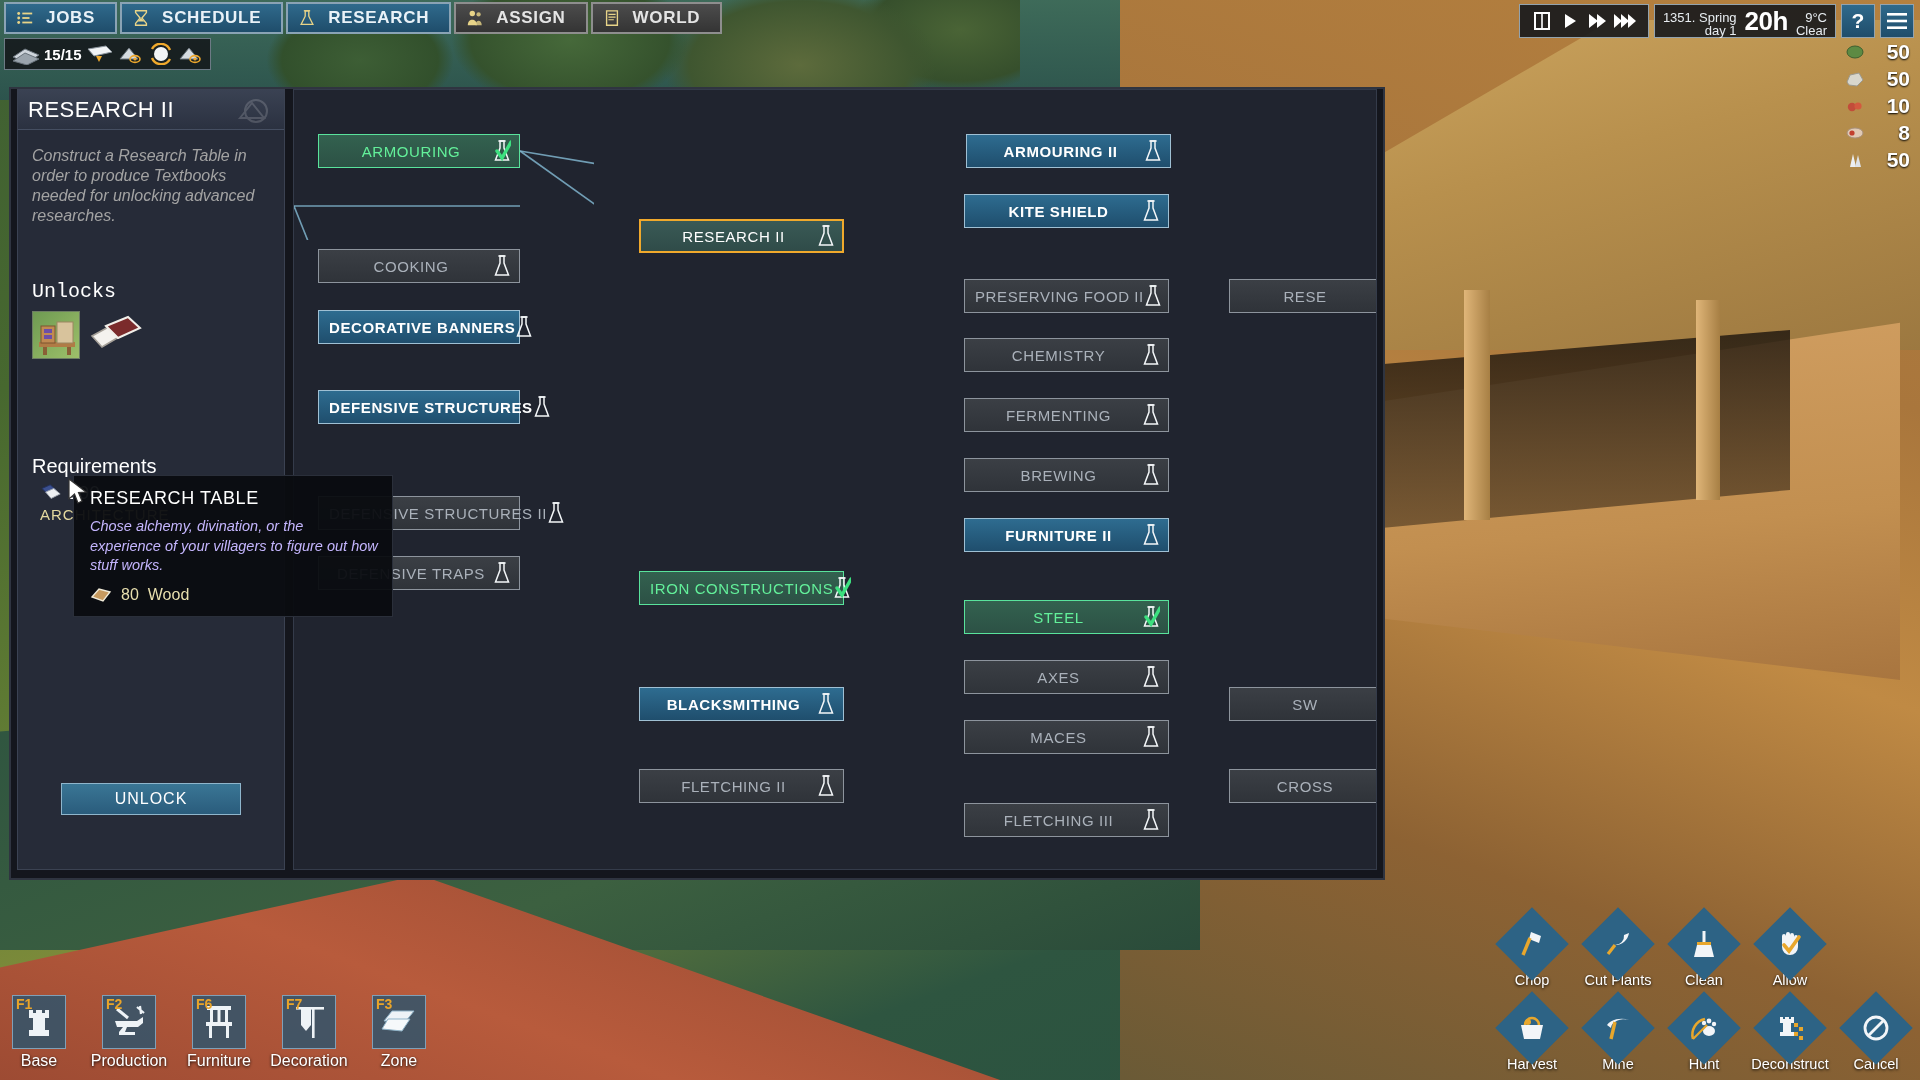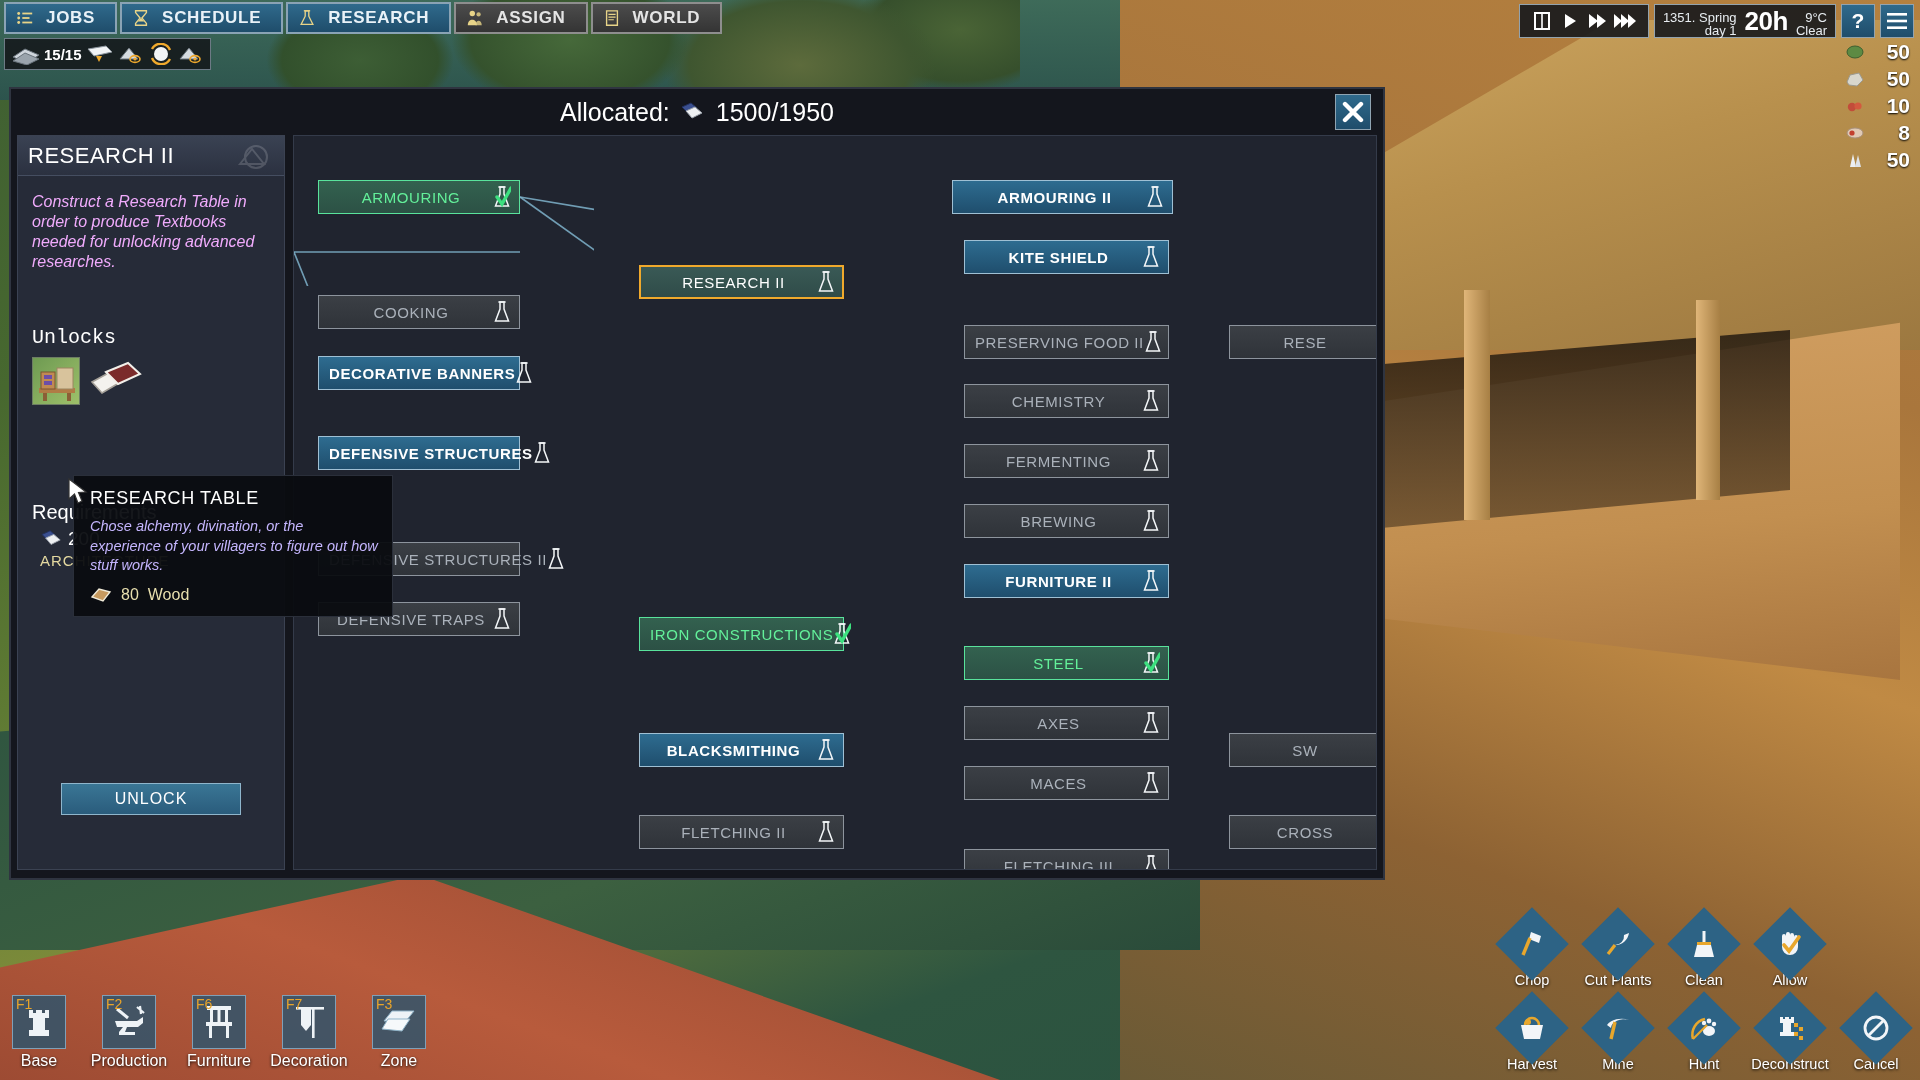--- a/index.html
+++ b/index.html
@@ -129,21 +129,21 @@
     width: 268px; background:#262b38; border:1px solid #3b4252;
     display:flex; flex-direction:column; position:relative;
   }
   #ip-titlebar {
     height: 40px; background: linear-gradient(180deg,#3a4253,#2b3140);
     border-bottom:1px solid #454e61; display:flex; align-items:center; padding: 0 10px;
     position:relative; overflow:hidden;
   }
   #ip-title { color:#fff; font-size: 22px; letter-spacing:.5px; }
   #ip-watermark { position:absolute; right:6px; top:4px; opacity:.16; }
-  #ip-desc { color:#f0abfc; font-style: italic; font-size:16px; line-height:1.25; padding: 16px 14px 0 14px; }
+  #ip-desc { color:#a3a3a3; font-style: italic; font-size:16px; line-height:1.25; padding: 16px 14px 0 14px; }
   .ip-h { color:#ffffff; font-size:20px; padding: 0 14px; }
   #unlocks-row { display:flex; align-items:center; gap: 8px; padding: 8px 14px 0 14px; }
   .unlock-icon { width:48px; height:48px; border:1px solid #6d7d63; background: linear-gradient(135deg,#6e9a52,#9ec06a); position:relative; overflow:hidden; }
   #req-row { display:flex; align-items:center; gap: 4px; padding: 4px 14px 0 22px; }
   #req-val { color:#fff; font-size:19px; }
   #req-name { color:#e4d9a0; font-size:15px; letter-spacing:1px; padding: 2px 14px 0 22px; }
   #unlock-btn {
     margin: auto auto 54px auto; width: 180px; height: 32px;
     background: linear-gradient(180deg,#3a7695,#2a5c7c); border:1px solid #8fb6cc;
     color:#fff; font-size:16px; letter-spacing:1px; display:flex; align-items:center; justify-content:center; cursor:pointer;
@@ -179,21 +179,21 @@
   #tt-res { color:#e8dfae; font-size:16px; }
   #cursor { position:absolute; left: 56px; top: 388px; z-index:70; }
 
   
   #buildbar { position:absolute; left: 8px; bottom: 10px; display:flex; gap: 28px; z-index:25; }
   .bitem { width: 62px; display:flex; flex-direction:column; align-items:center; cursor:pointer; }
   .bicon {
     width:54px; height:54px; background: rgba(44,84,110,.82); border:1px solid #7fa0b8;
     position:relative; display:flex; align-items:center; justify-content:center;
   }
-  .bkey { position:absolute; left:3px; top:0px; color:#e9a429; font-size:14px; font-weight:normal; }
+  .bkey { position:absolute; left:3px; top:0px; color:#e9a429; font-size:14px; font-weight:bold; }
   .blabel { color:#ffffff; font-size:16px; margin-top:3px; text-shadow: 0 1px 3px #000; white-space:nowrap; }
 
   
   #orders { position:absolute; right: 6px; bottom: 8px; z-index:25; display:flex; flex-direction:column; gap:14px; }
   .orow { display:flex; gap: 10px; }
   .oitem { width: 76px; display:flex; flex-direction:column; align-items:center; cursor:pointer; }
   .odiamond {
     width: 52px; height: 52px; background:#2d6385; transform: rotate(45deg);
     display:flex; align-items:center; justify-content:center; margin-bottom: 2px;
   }
@@ -386,35 +386,20 @@
     <svg width="22" height="18" viewBox="0 0 22 18">
       <path d="M6 16 L9 3 L12 16z" fill="#eceff2"></path>
         <path d="M11 16 L14 4 L17 16z" fill="#dfe3e7"></path>
     </svg>
     <span class="val">50</span>
   </div>
 </div>
 
 <div id="dialog">
 
-  <div id="dlg-header">
-    <div id="dlg-title">
-      <span>Allocated:</span>
-      <svg width="26" height="22" viewBox="0 0 26 22">
-        <path d="M2 6 L11 2 L17 7 L8 12z" fill="#3a4f8f" stroke="#22305c"></path>
-        <path d="M6 10 L15 6 L22 12 L12 17z" fill="#eef0f2" stroke="#9aa1ab"></path>
-      </svg>
-      <span>1500/1950</span>
-    </div>
-    <div id="dlg-close">
-      <svg width="22" height="22" viewBox="0 0 22 22">
-        <path d="M3 3 L19 19 M19 3 L3 19" stroke="#fff" stroke-width="4.4" stroke-linecap="round"></path>
-      </svg>
-    </div>
-  </div>
 
   <div id="dlg-body">
 
     <div id="infopanel">
       <div id="ip-titlebar">
         <span id="ip-title">RESEARCH II</span>
         <svg id="ip-watermark" width="44" height="34" viewBox="0 0 44 34">
           <circle cx="22" cy="17" r="11" fill="none" stroke="#fff" stroke-width="2"></circle>
           <path d="M6 24 L18 9 L30 24z" fill="none" stroke="#fff" stroke-width="2"></path>
         </svg>
@@ -553,21 +538,21 @@
               <path d="M5.4 2h7.2" stroke="#f3f6f8" stroke-width="1.6"></path>
             </svg>
           </div>
           <div class="node locked" style="left: 345px; top: 679px; width: 205px;">
             <span class="nlabel">FLETCHING II</span>
             <svg class="nicon" viewBox="0 0 18 24">
               <path d="M7 2v7L2.5 21h13L11 9V2z" fill="none" stroke="#f3f6f8" stroke-width="1.5"></path>
               <path d="M5.4 2h7.2" stroke="#f3f6f8" stroke-width="1.6"></path>
             </svg>
           </div>
-          <div class="node avail" style="left: 658px; top: 44px; width: 221px;">
+          <div class="node avail" style="left: 672px; top: 44px; width: 205px;">
             <span class="nlabel">ARMOURING II</span>
             <svg class="nicon" viewBox="0 0 18 24">
               <path d="M7 2v7L2.5 21h13L11 9V2z" fill="none" stroke="#f3f6f8" stroke-width="1.5"></path>
               <path d="M5.4 2h7.2" stroke="#f3f6f8" stroke-width="1.6"></path>
             </svg>
           </div>
           <div class="node avail" style="left: 670px; top: 104px; width: 205px;">
             <span class="nlabel">KITE SHIELD</span>
             <svg class="nicon" viewBox="0 0 18 24">
               <path d="M7 2v7L2.5 21h13L11 9V2z" fill="none" stroke="#f3f6f8" stroke-width="1.5"></path>

